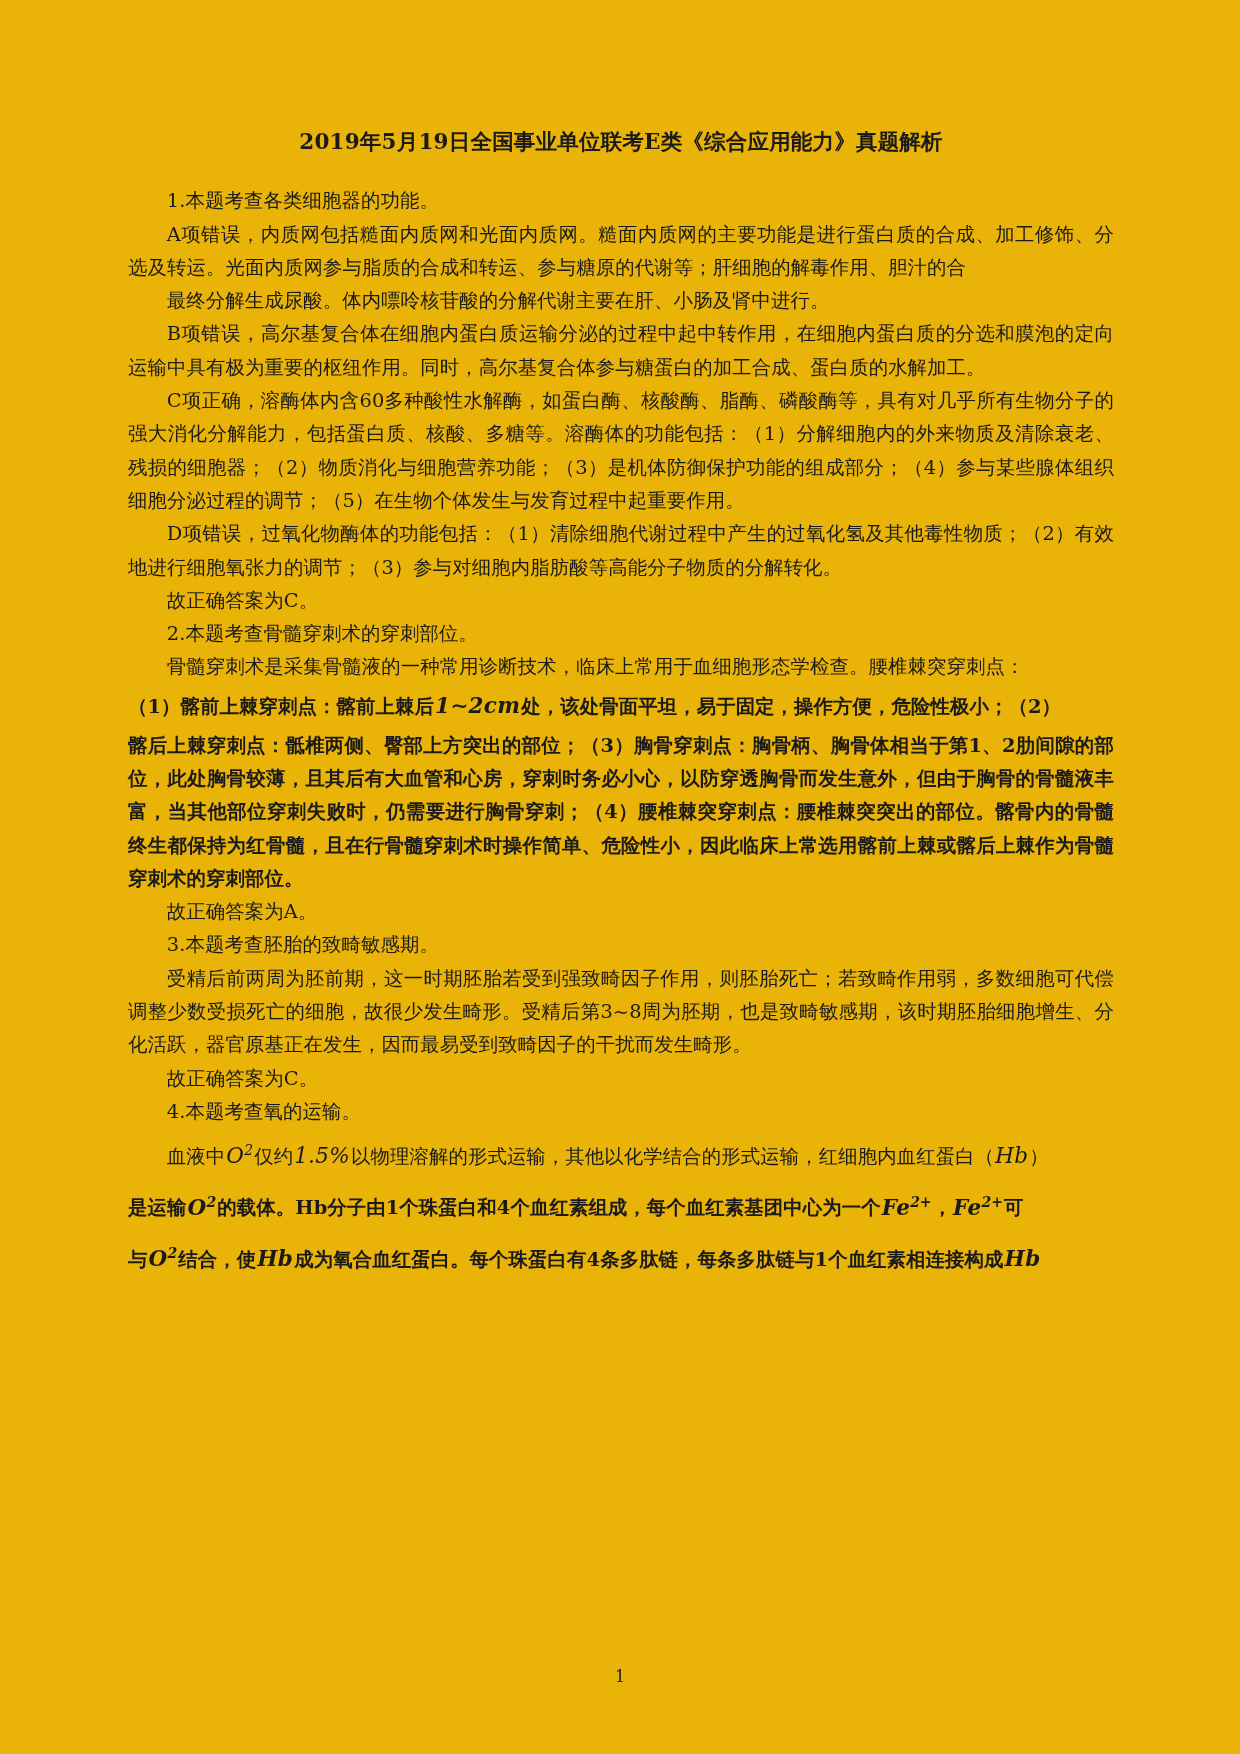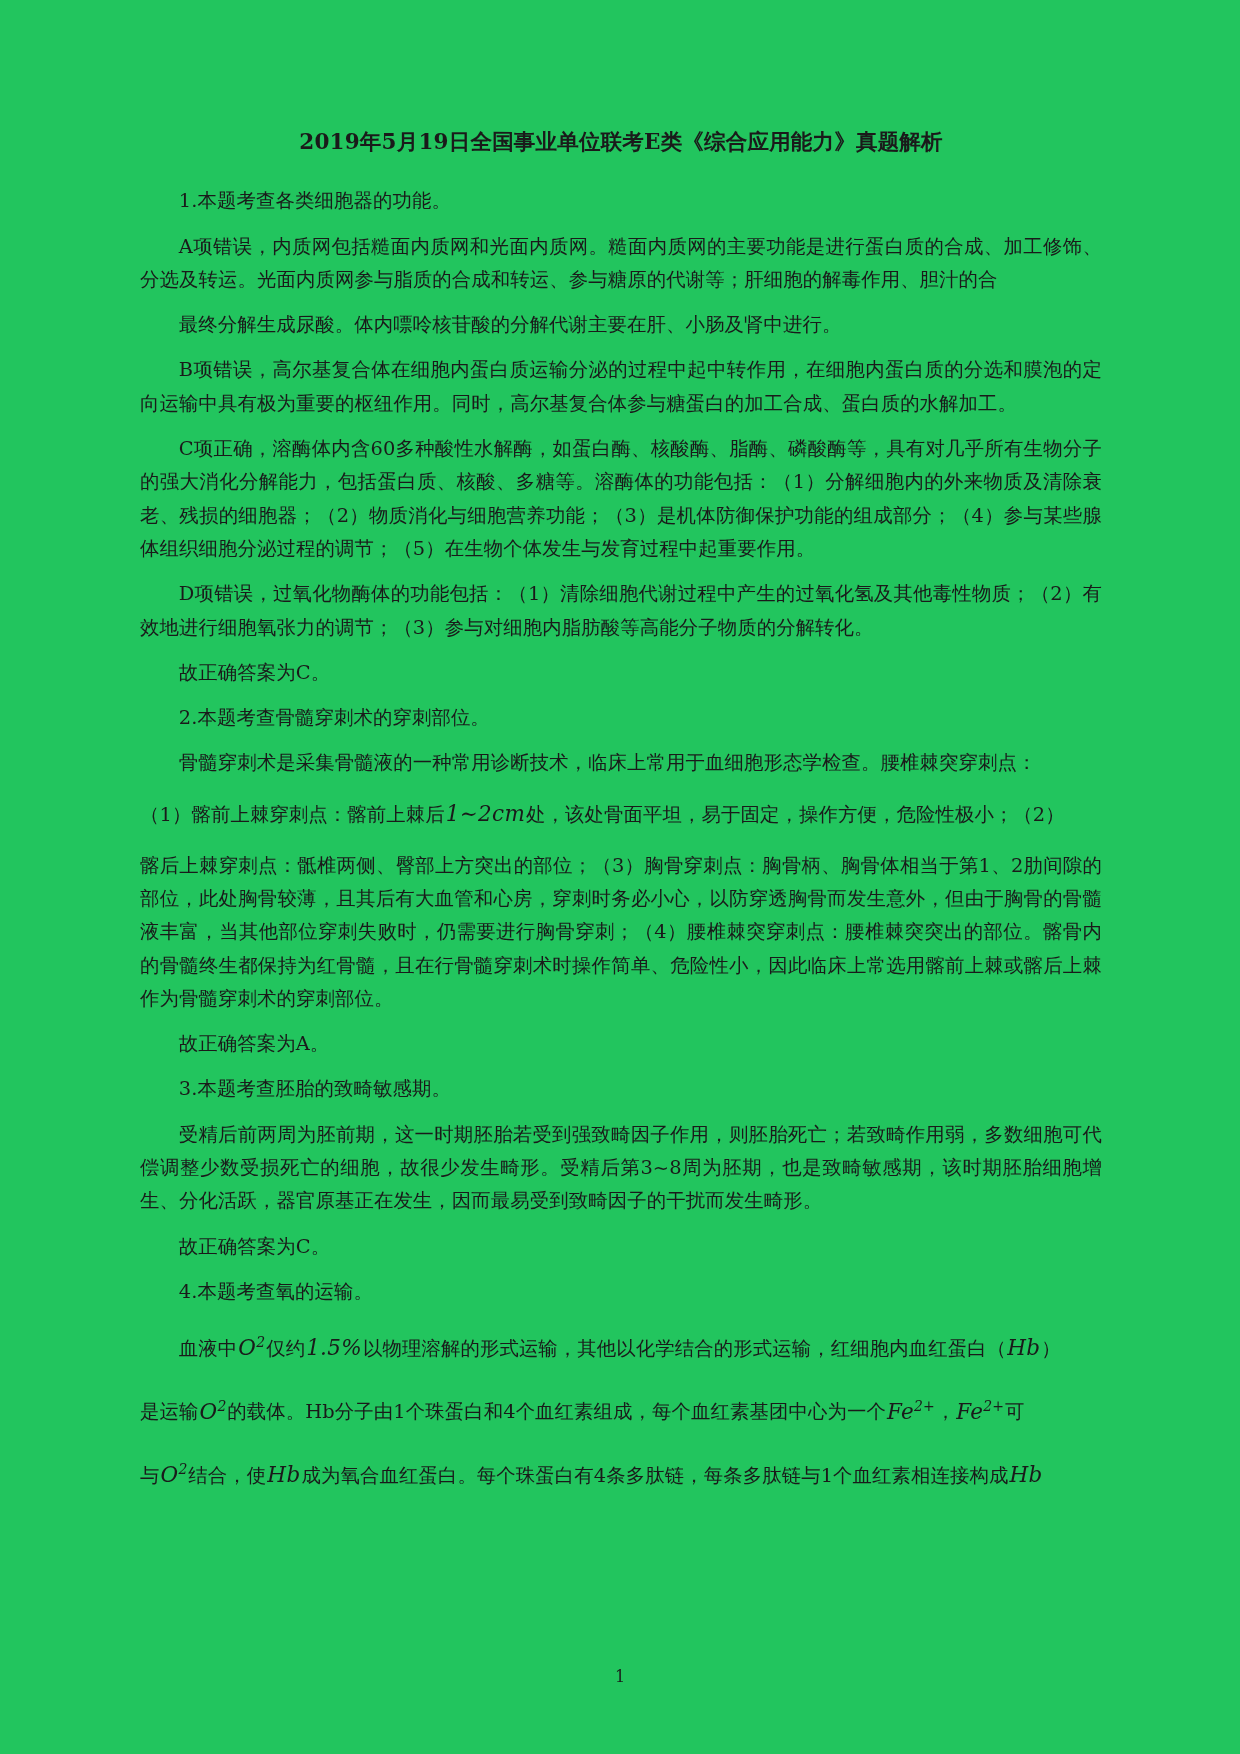--- a/index.html
+++ b/index.html
@@ -9,53 +9,54 @@
   }
   body {
     font-family: "DejaVu Serif", "Liberation Serif", serif;
     color: #1a1a1a;
   }
   .page {
     position: relative;
     width: 1240px;
     height: 1754px;
     margin: 0 auto;
-    background: #22c55e;
+    background: #eab308;
     box-sizing: border-box;
     padding: 16px;
     overflow: hidden;
   }
   .content {
     position: absolute;
     left: 128px;
     top: 126px;
     width: 986px;
   }
   .doc-title {
     text-align: center;
     font-weight: bold;
     font-size: 21.5px;
     letter-spacing: 0.2px;
     line-height: 1.5;
     margin: 0 0 26px 0;
     font-family: "DejaVu Serif", "Liberation Serif", serif;
   }
   p.para {
-    margin: 12px;
+    margin: 0;
     font-size: 19.4px;
     line-height: 33.3px;
     text-align: justify;
     text-justify: inter-ideograph;
     text-indent: 2em;
     letter-spacing: 0.1px;
     word-break: break-all;
     hanging-punctuation: allow-end;
   }
   p.para.noindent {
     text-indent: 0;
+    font-weight: bold;
   }
   
   p.para.mathline {
     line-height: 44px;
   }
   .m {
     font-family: "DejaVu Serif", "Liberation Serif", serif;
     font-style: italic;
     font-size: 21.5px;
     letter-spacing: 0.3px;

